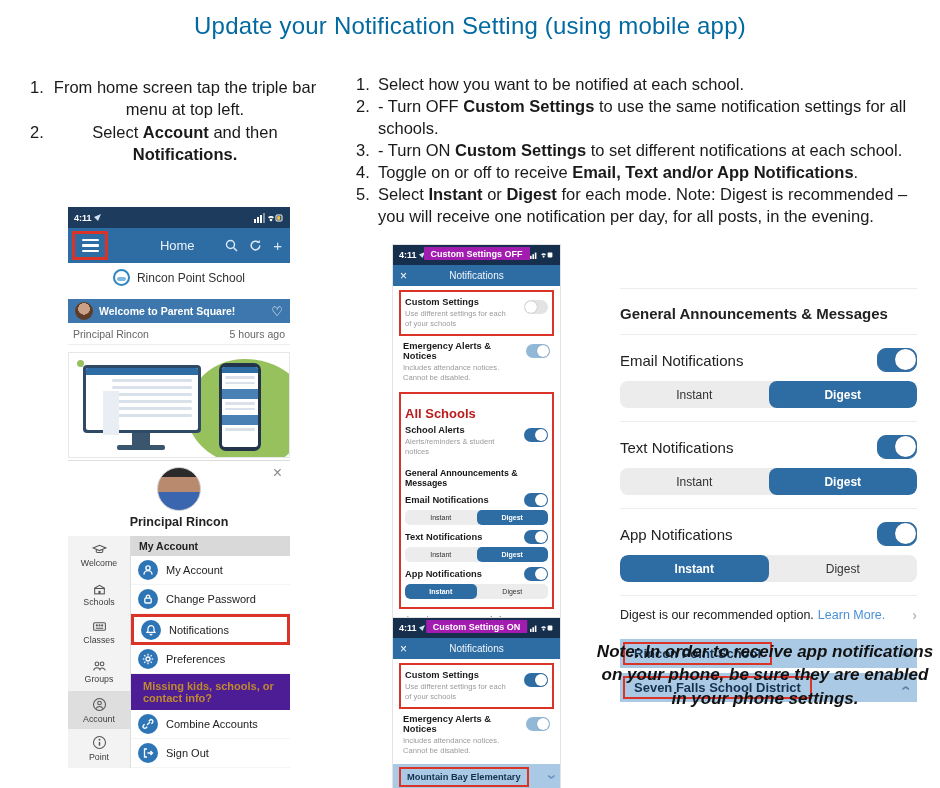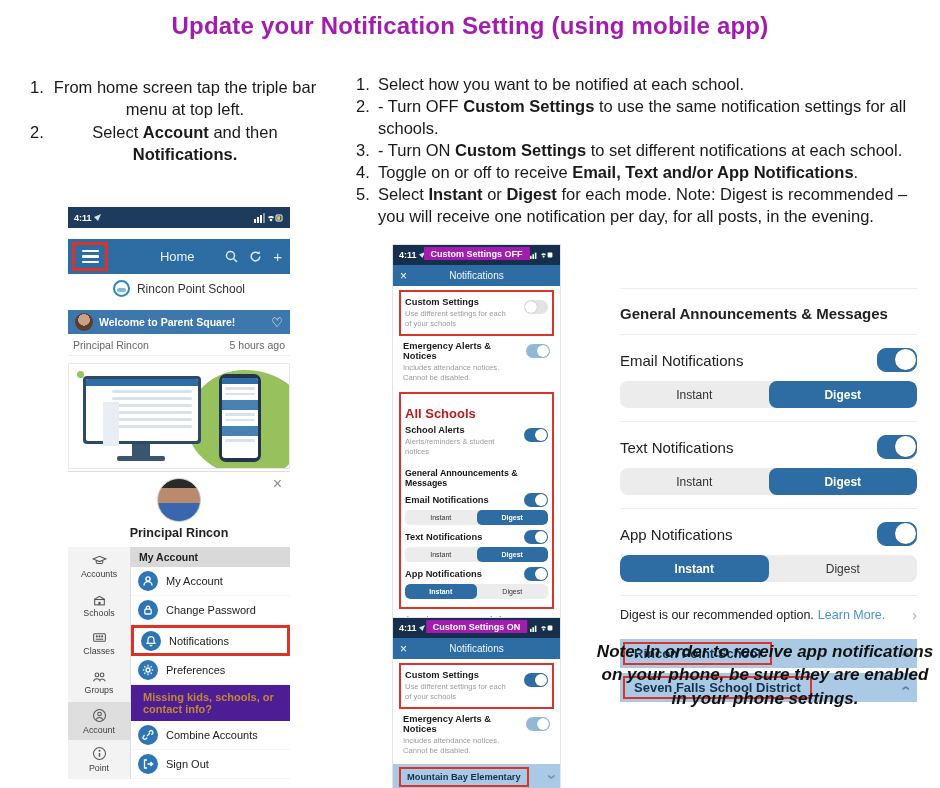--- a/index.html
+++ b/index.html
@@ -1,20 +1,20 @@
 <!DOCTYPE html>
 <html><head>
 <meta charset="utf-8">
 <style>
   * { margin:0; padding:0; box-sizing:border-box; }
   body { background:#fff; font-family:"Liberation Sans", sans-serif; }
   .page { position:relative; width:940px; height:788px; background:#fff; overflow:hidden; }
 
   .title { position:absolute; top:12px; left:0; right:0; text-align:center;
-           font-size:24px; font-weight:bold; color:#a21caf; letter-spacing:.2px; }
+           font-size:24px; font-weight:normal; color:#0369a1; letter-spacing:.2px; }
 
   
   .left-steps { position:absolute; left:30px; top:76px; width:288px; font-size:16.5px; color:#1a1a1a; line-height:1.35; }
   .lstep { position:relative; text-align:center; padding-left:22px; }
   .lstep .num { position:absolute; left:0; top:0; }
   .right-steps { position:absolute; left:356px; top:74px; width:582px; font-size:16.5px; color:#1a1a1a; line-height:1.33; }
   .rstep { display:flex; }
   .rstep .num { flex:none; width:22px; }
   .rstep .txt { flex:1; }
   b { font-weight:bold; }
@@ -37,21 +37,21 @@
   .seg .opt { flex:1; display:flex; align-items:center; justify-content:center; color:#333; }
   .seg .opt.active { background:#2e6da4; color:#fff; font-weight:bold; border-radius:5px; }
 
   .chev { color:#b9bec4; font-weight:bold; }
   .chev-up { display:inline-block; transform:rotate(-90deg); color:#5b80a8; font-weight:bold; }
   .chev-dn { display:inline-block; transform:rotate(90deg); color:#6d94bd; font-weight:bold; }
 
   
   .phone-home { position:absolute; left:68px; top:207px; width:222px; background:#fff; }
   .p1-status { height:21px; }
-  .p1-nav { height:35px;margin-top:11px; }
+  .p1-nav { height:35px; }
   .burger-box { position:absolute; left:4px; top:3px; width:36px; height:29px; border:3.5px solid #da3327;
                 display:flex; align-items:center; justify-content:center; }
   .burger { display:flex; flex-direction:column; gap:3px; }
   .burger span { width:17px; height:2.5px; background:#fff; border-radius:1px; }
   .p1-home-lbl { position:absolute; left:50%; transform:translateX(-55%); font-size:13px; color:#eaf1f8; }
   .p1-nav-icons { position:absolute; right:8px; display:flex; gap:11px; align-items:center; color:#dce8f3; }
   .p1-school { height:29px; display:flex; align-items:center; justify-content:center; gap:7px; }
   .logo-swirl { width:17px; height:17px; border-radius:50%; border:2px solid #2e86c1; position:relative; background:#fff; }
   .logo-swirl::after { content:""; position:absolute; left:2px; top:6px; width:9px; height:4px; border-radius:2px; background:#7db7dd; }
   .p1-school-name { font-size:12px; color:#333; }
@@ -285,21 +285,21 @@
       <span class="acct-close">×</span>
       <div class="acct-avatar"></div>
       <div class="acct-name">Principal Rincon</div>
       <div class="acct-menu">
         <div class="acct-side">
           <div class="side-item">
             <svg width="15" height="13" viewBox="0 0 14 12">
                 <path d="M1 4.5 7 2l6 2.5L7 7z" fill="none" stroke="#555"></path>
                 <path d="M4 6v2c0 1 6 1 6 0V6" fill="none" stroke="#555"></path>
               </svg>
-            <span>Accounts</span>
+            <span>Welcome</span>
           </div>
           <div class="side-item">
             <svg width="15" height="13" viewBox="0 0 14 12">
                 <path d="M2 6 7 3l5 3" fill="none" stroke="#555"></path>
                 <rect x="2.5" y="6" width="9" height="5" fill="none" stroke="#555"></rect>
                 <rect x="6" y="8.2" width="2" height="2.8" fill="#555"></rect>
               </svg>
             <span>Schools</span>
           </div>
           <div class="side-item">

